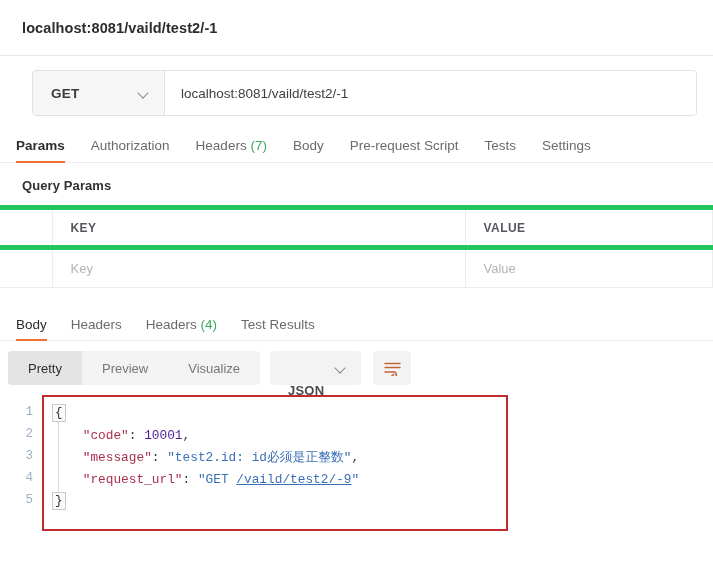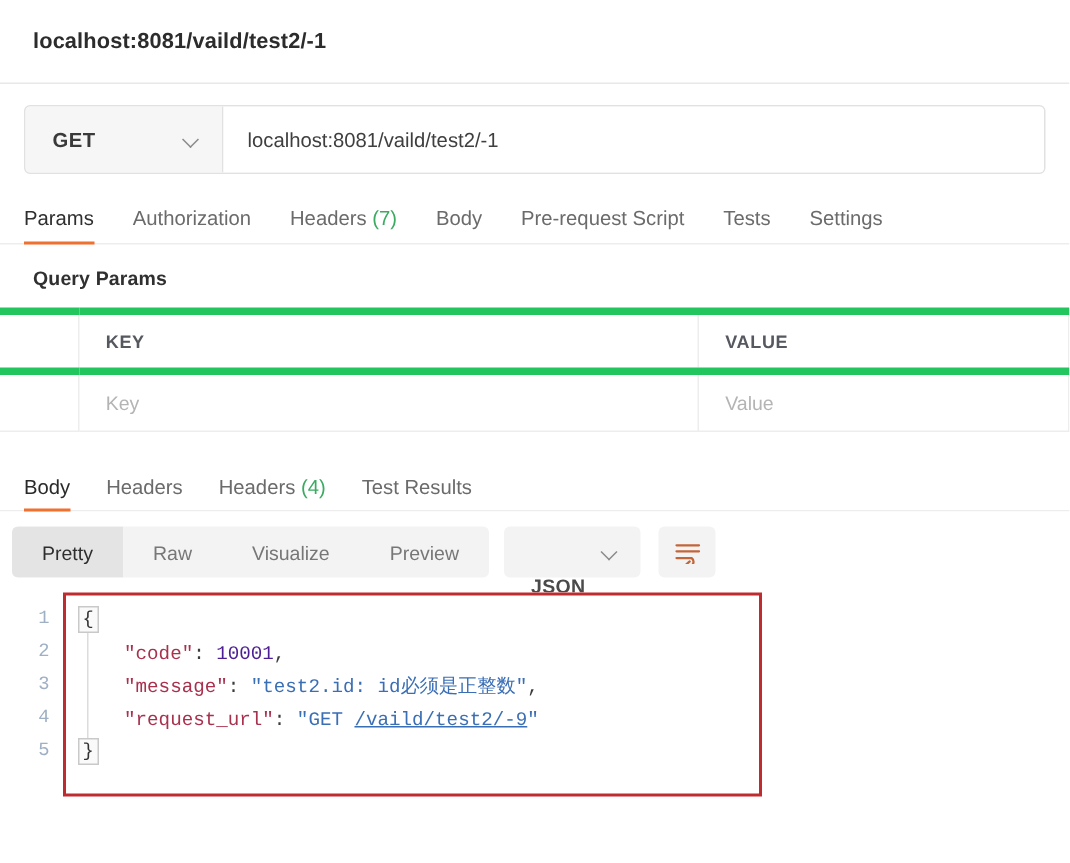--- a/index.html
+++ b/index.html
@@ -30,20 +30,21 @@
     font-size: 14.5px;
     font-weight: 700;
     color: #2c2c2c;
     letter-spacing: 0.1px;
   }
 
   
   .url-row {
     padding: 14px 16px 12px 16px;
     background: #ffffff;
+    margin-left: 16px;
   }
   .url-bar {
     display: flex;
     height: 44px;
     border: 1px solid #e1e1e1;
     border-radius: 4px;
     overflow: hidden;
     background: #ffffff;
   }
   .method-box {
@@ -107,21 +108,21 @@
     font-size: 13.5px;
     color: #6b6b6b;
     padding: 0 0 9px 0;
     margin-right: 26px;
     cursor: pointer;
     white-space: nowrap;
     position: relative;
   }
   .req-tab.active {
     color: #2f2f2f;
-    font-weight: 400;
+    font-weight: 700;
   }
   .req-tab.active::after {
     content: "";
     position: absolute;
     left: 0;
     right: 0;
     bottom: -1px;
     height: 2px;
     background: #ef7130;
   }
@@ -403,27 +404,24 @@
     <span>Test Results</span>
   </div>
 </div>
 
 <div class="body-toolbar">
   <div class="seg-group">
     <div class="seg active">
       <span>Pretty</span>
     </div>
     <div class="seg">
-      <span>Raw</span>
+      <span>Preview</span>
     </div>
     <div class="seg">
       <span>Visualize</span>
-    </div>
-    <div class="seg">
-      <span>Preview</span>
     </div>
   </div>
 
   <div class="fmt-select">
     <span class="fmt-label">JSON</span>
     <span class="chev"></span>
   </div>
 
   <div class="wrap-btn">
     <svg width="17" height="15" viewBox="0 0 17 15">

